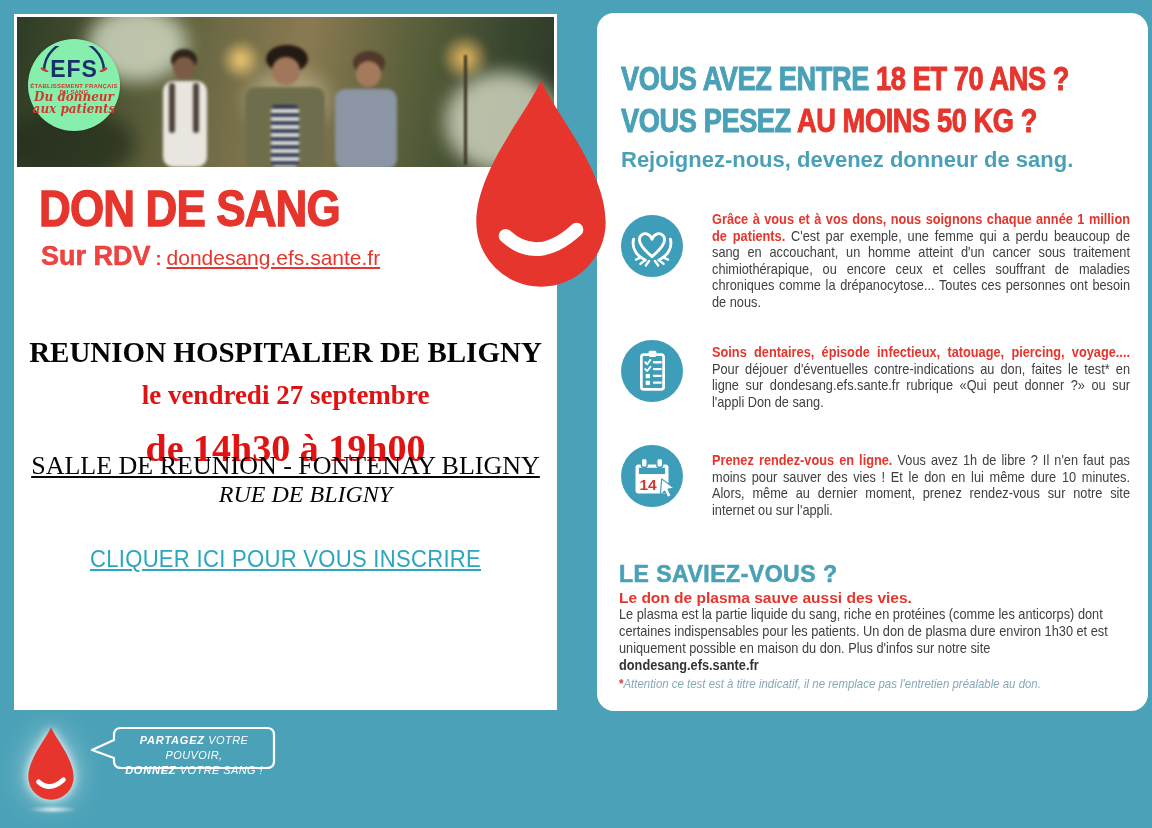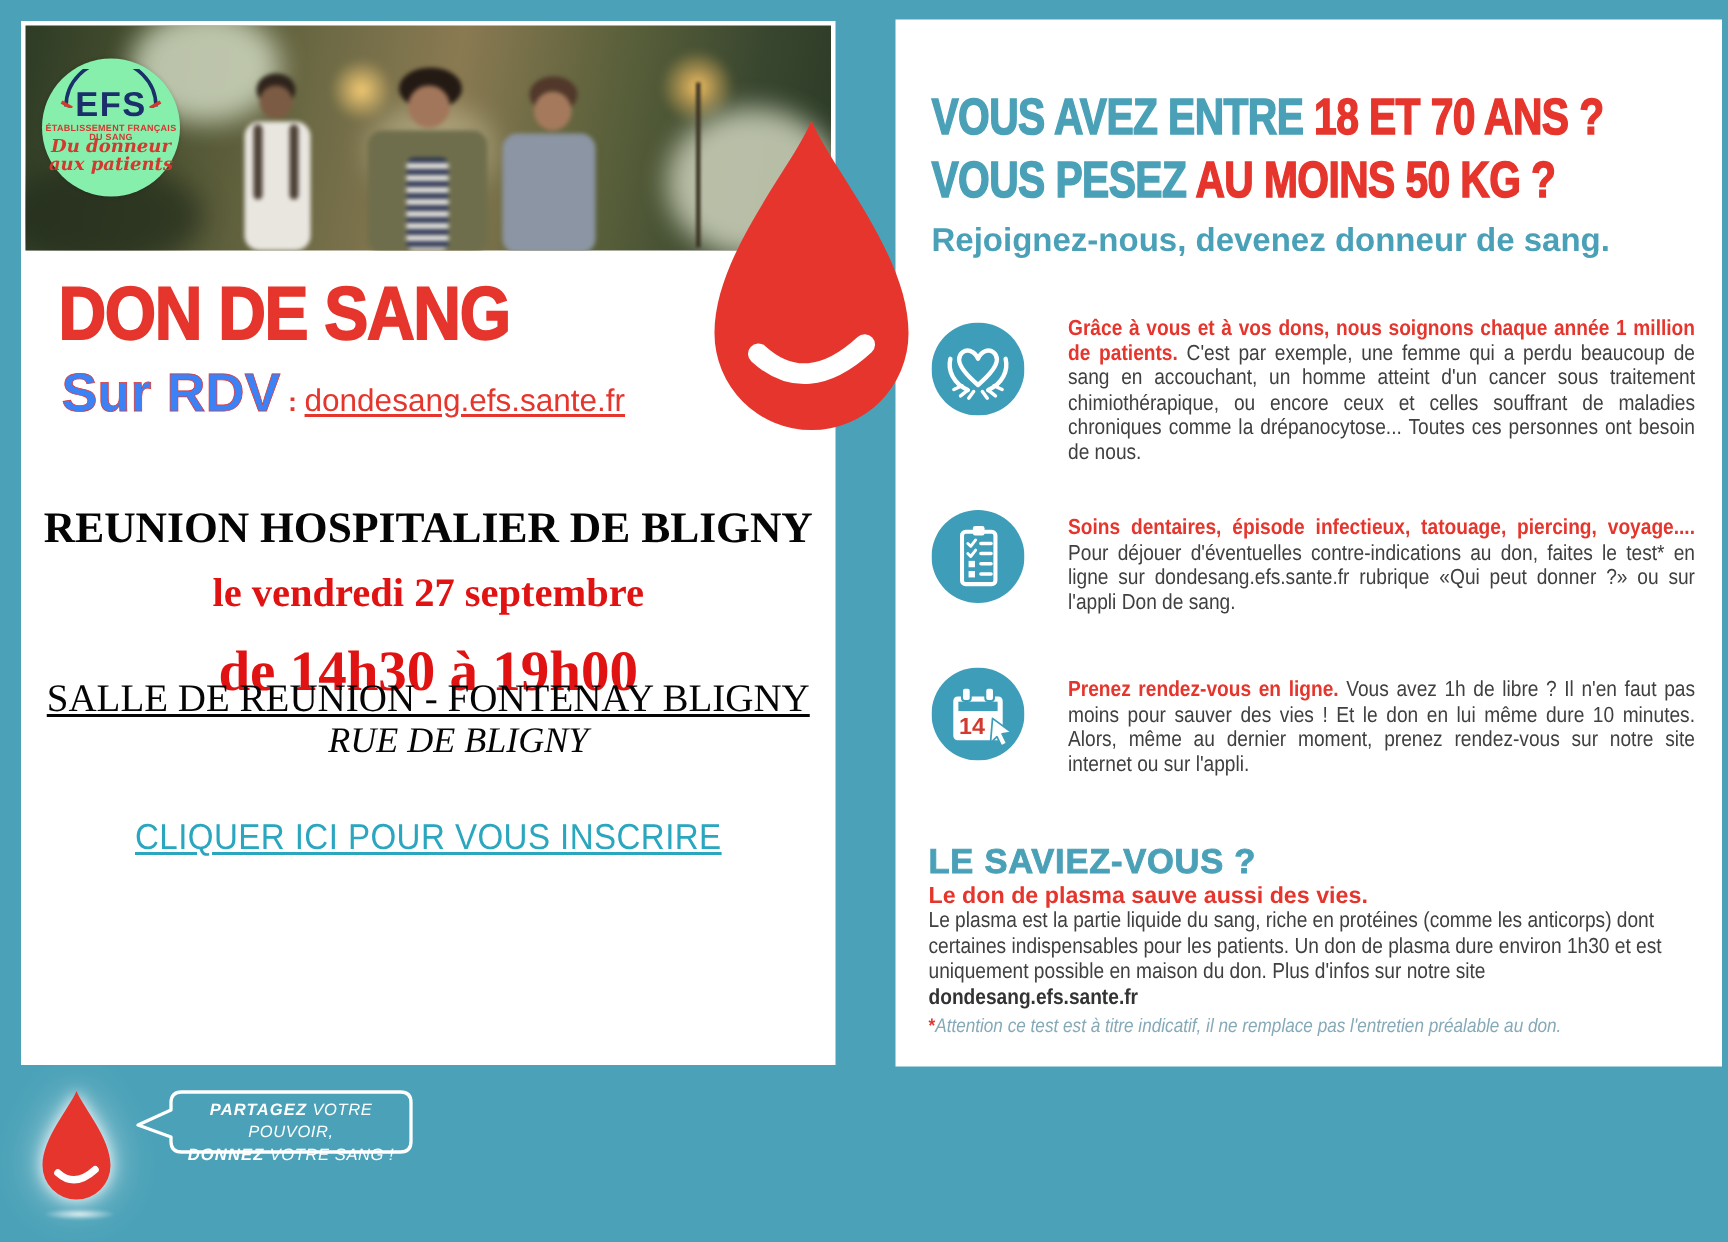--- a/index.html
+++ b/index.html
@@ -1,21 +1,21 @@
 <!DOCTYPE html>
 <html><head>
 <meta charset="utf-8">
 <style>
   html,body{margin:0;padding:0;}
   .page{position:relative;width:1152px;height:828px;background:#4BA2B8;overflow:hidden;
         font-family:"Liberation Sans",sans-serif;}
 
   
   .panel-left{position:absolute;left:14px;top:14px;width:543px;height:696px;background:#ffffff;}
-  .panel-right{position:absolute;left:597px;top:13px;width:551px;height:698px;background:#ffffff;}
+  .panel-right{position:absolute;left:597px;top:13px;width:551px;height:698px;background:#ffffff;border-radius:17px;}
 
   
   .photo{position:absolute;left:3px;top:3px;width:537px;height:150px;overflow:hidden;
          background:linear-gradient(100deg,#2e3c26 0%,#49502f 16%,#6d6a45 36%,#8a7a52 52%,#585f3a 72%,#39462f 88%,#2b3a26 100%);}
   .blob{position:absolute;border-radius:50%;filter:blur(9px);}
   .b-sky{left:70px;top:-10px;width:100px;height:75px;background:#cfd8c0;opacity:.85;}
   .b-lamp1{left:203px;top:22px;width:42px;height:42px;background:radial-gradient(circle,#f7cd74 0%,rgba(247,205,116,0) 70%);filter:blur(3px);}
   .b-lamp2{left:423px;top:16px;width:50px;height:50px;background:radial-gradient(circle,#f2bf63 0%,rgba(242,191,99,0) 70%);filter:blur(3px);}
   .b-pale{left:428px;top:55px;width:115px;height:100px;background:#cfd4bd;opacity:.85;}
   .b-mid{left:228px;top:52px;width:85px;height:62px;background:#c9c29b;opacity:.5;}
@@ -36,21 +36,21 @@
   .efs-org{position:absolute;left:0;top:44px;width:100%;font-size:6px;font-weight:bold;
            color:#d2392f;letter-spacing:.2px;}
   .efs-tagline{position:absolute;left:0;top:52px;width:100%;font-family:"DejaVu Serif",serif;
                font-style:italic;font-weight:bold;color:#d2392f;font-size:12px;line-height:12px;}
 
   
   .don-title{position:absolute;left:25px;top:166px;font-size:50px;font-weight:bold;color:#E5352C;
              letter-spacing:-1px;transform:scaleX(.88);transform-origin:left top;
              -webkit-text-stroke:1.3px #E5352C;white-space:nowrap;}
   .rdv{position:absolute;left:27px;top:227px;white-space:nowrap;}
-  .rdv-label{font-size:36px;font-weight:bold;color:#3b82f6;margin-top:36px;-webkit-text-stroke:.5px #E5352C;}
+  .rdv-label{font-size:27px;font-weight:bold;color:#ef4444;margin-top:36px;-webkit-text-stroke:.5px #E5352C;}
   .rdv-sep{font-size:18px;font-weight:bold;color:#E5352C;}
   .rdv-url{font-size:21px;color:#E5352C;text-decoration:underline;cursor:pointer;}
   .serifblock{font-family:"Liberation Serif",serif;position:absolute;width:100%;text-align:center;white-space:nowrap;}
   .venue{top:322px;font-size:29px;font-weight:bold;color:#050505;}
   .date1{top:366px;font-size:27px;font-weight:bold;color:#E11212;}
   .date2{top:412px;font-size:38px;font-weight:bold;color:#E11212;}
   .room{top:437px;font-size:26px;color:#050505;text-decoration:underline;}
   .street{top:467px;font-size:24px;font-style:italic;color:#050505;padding-left:20px;}
   .cta-wrap{position:absolute;left:0;top:531px;width:100%;text-align:center;}
   .cta{display:inline-block;transform:scaleX(.92);transform-origin:center top;font-size:24px;

